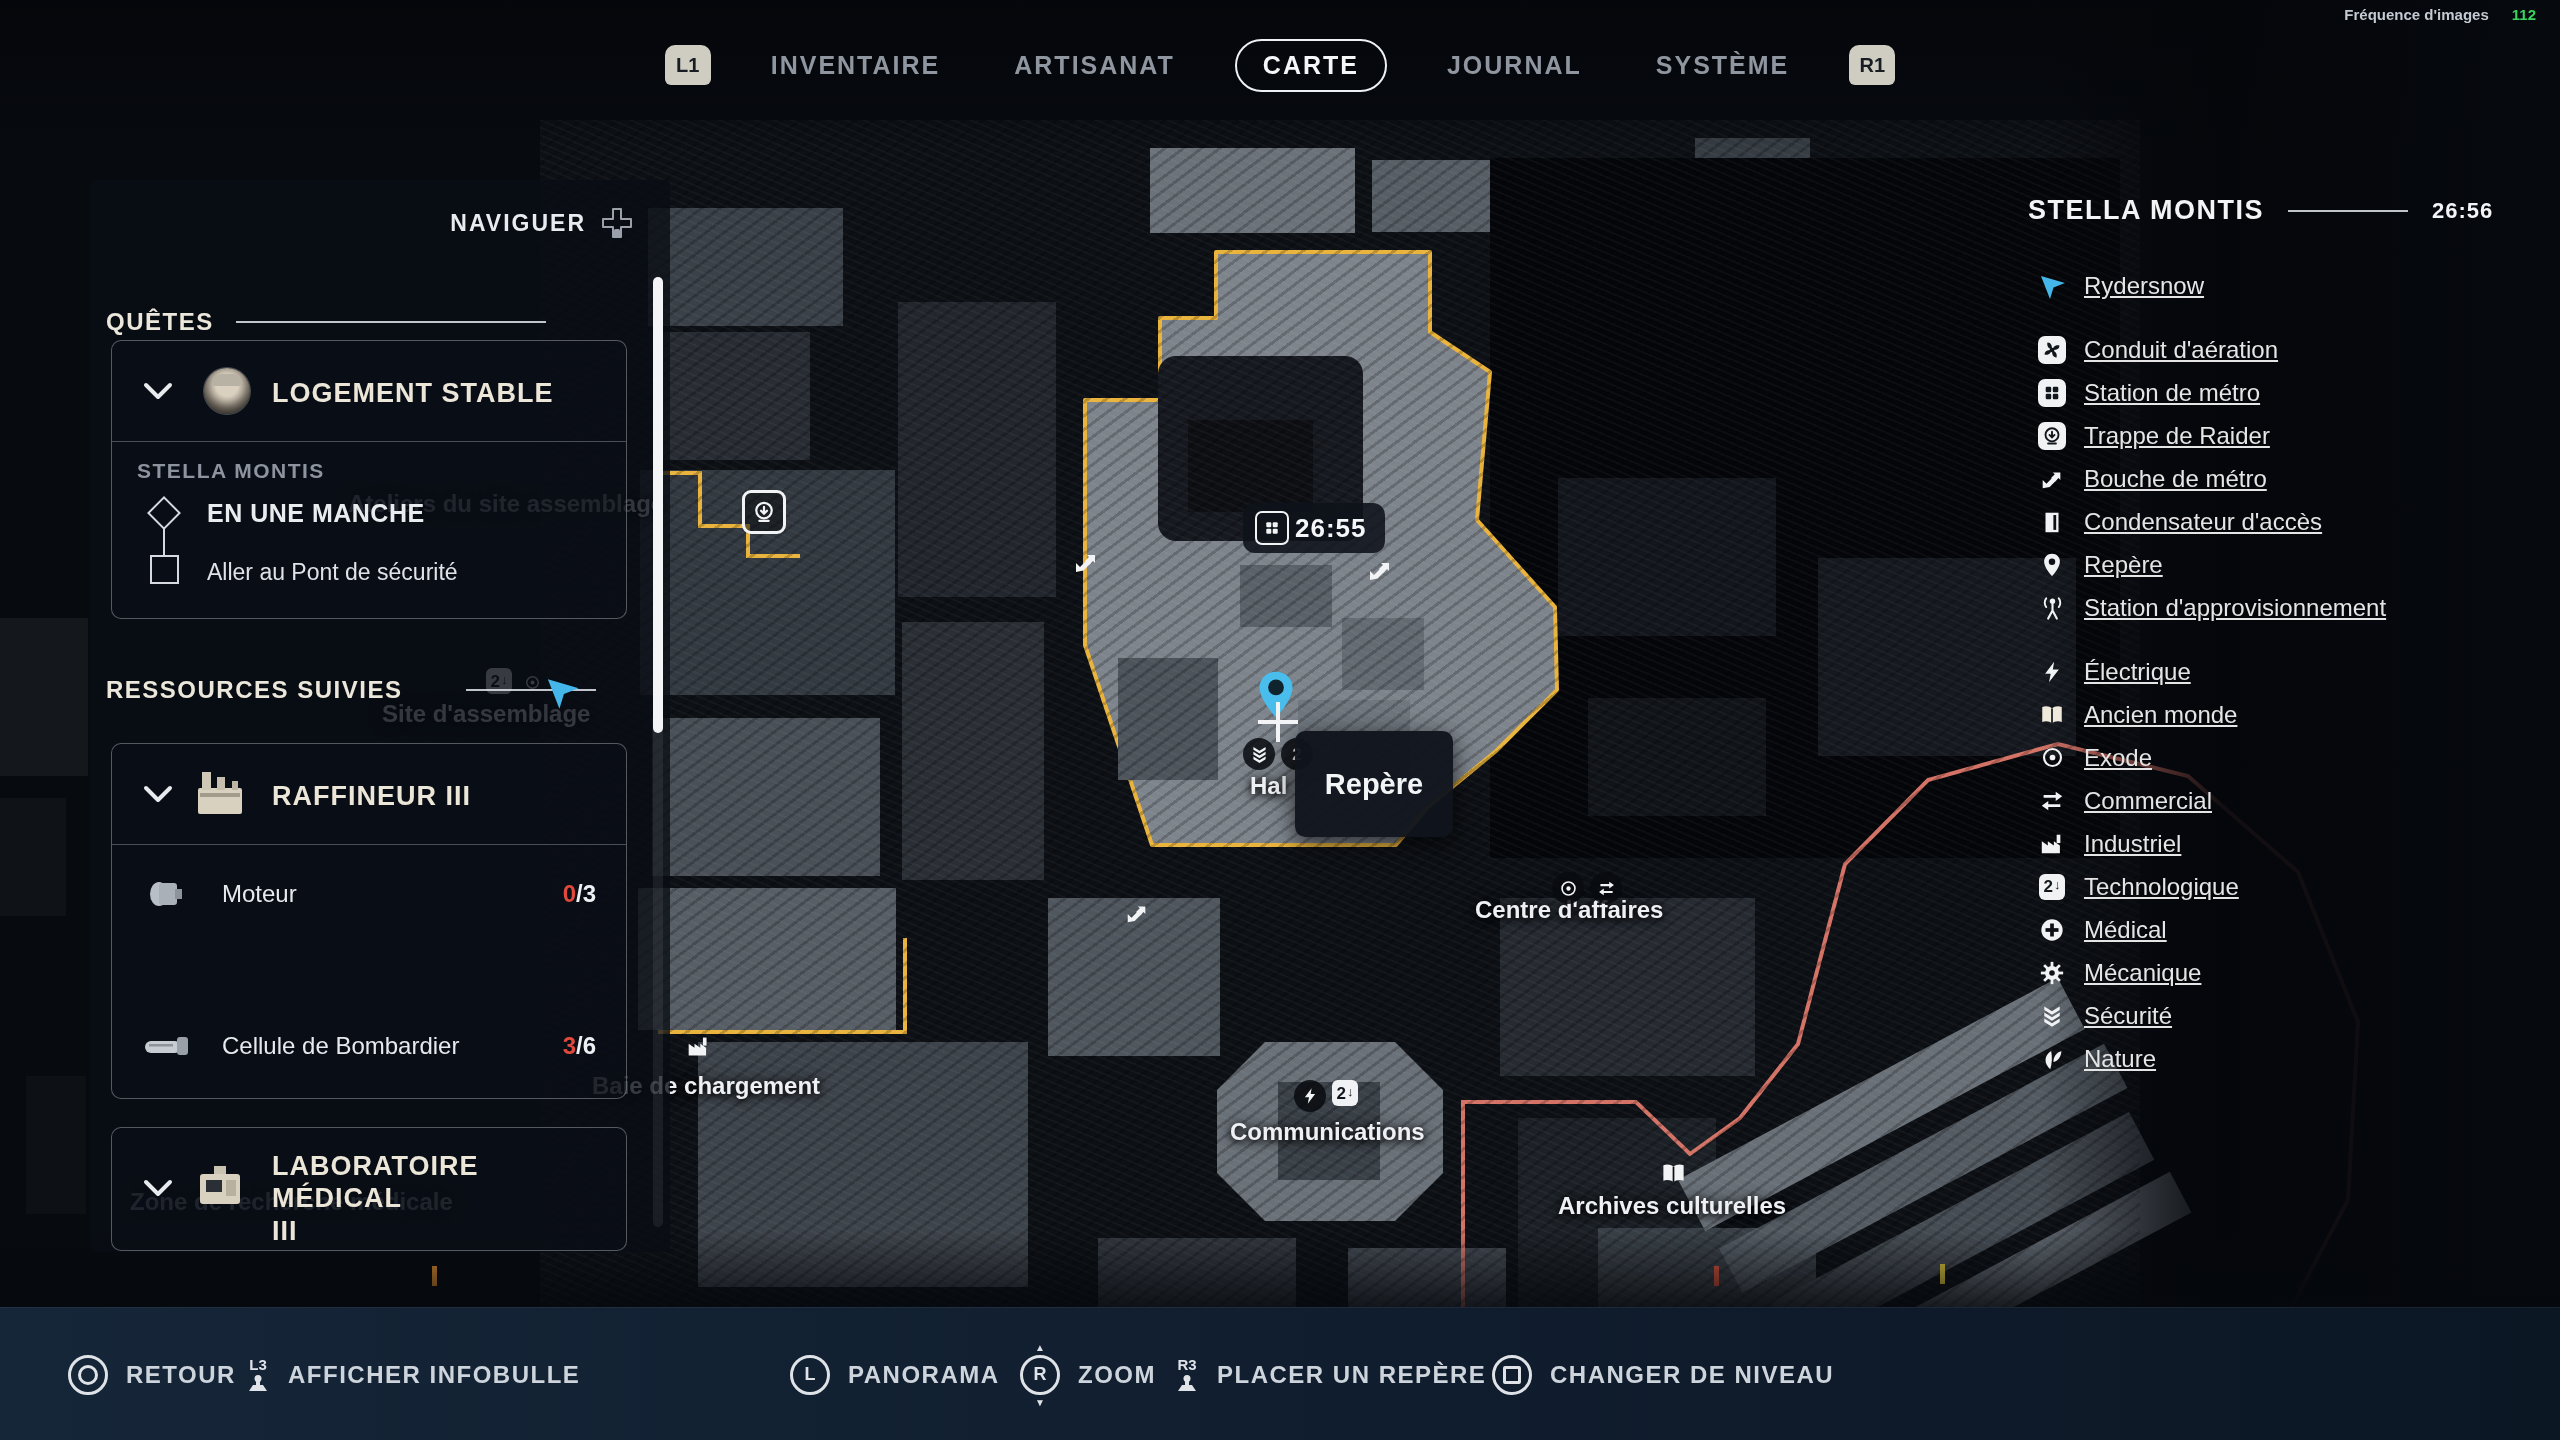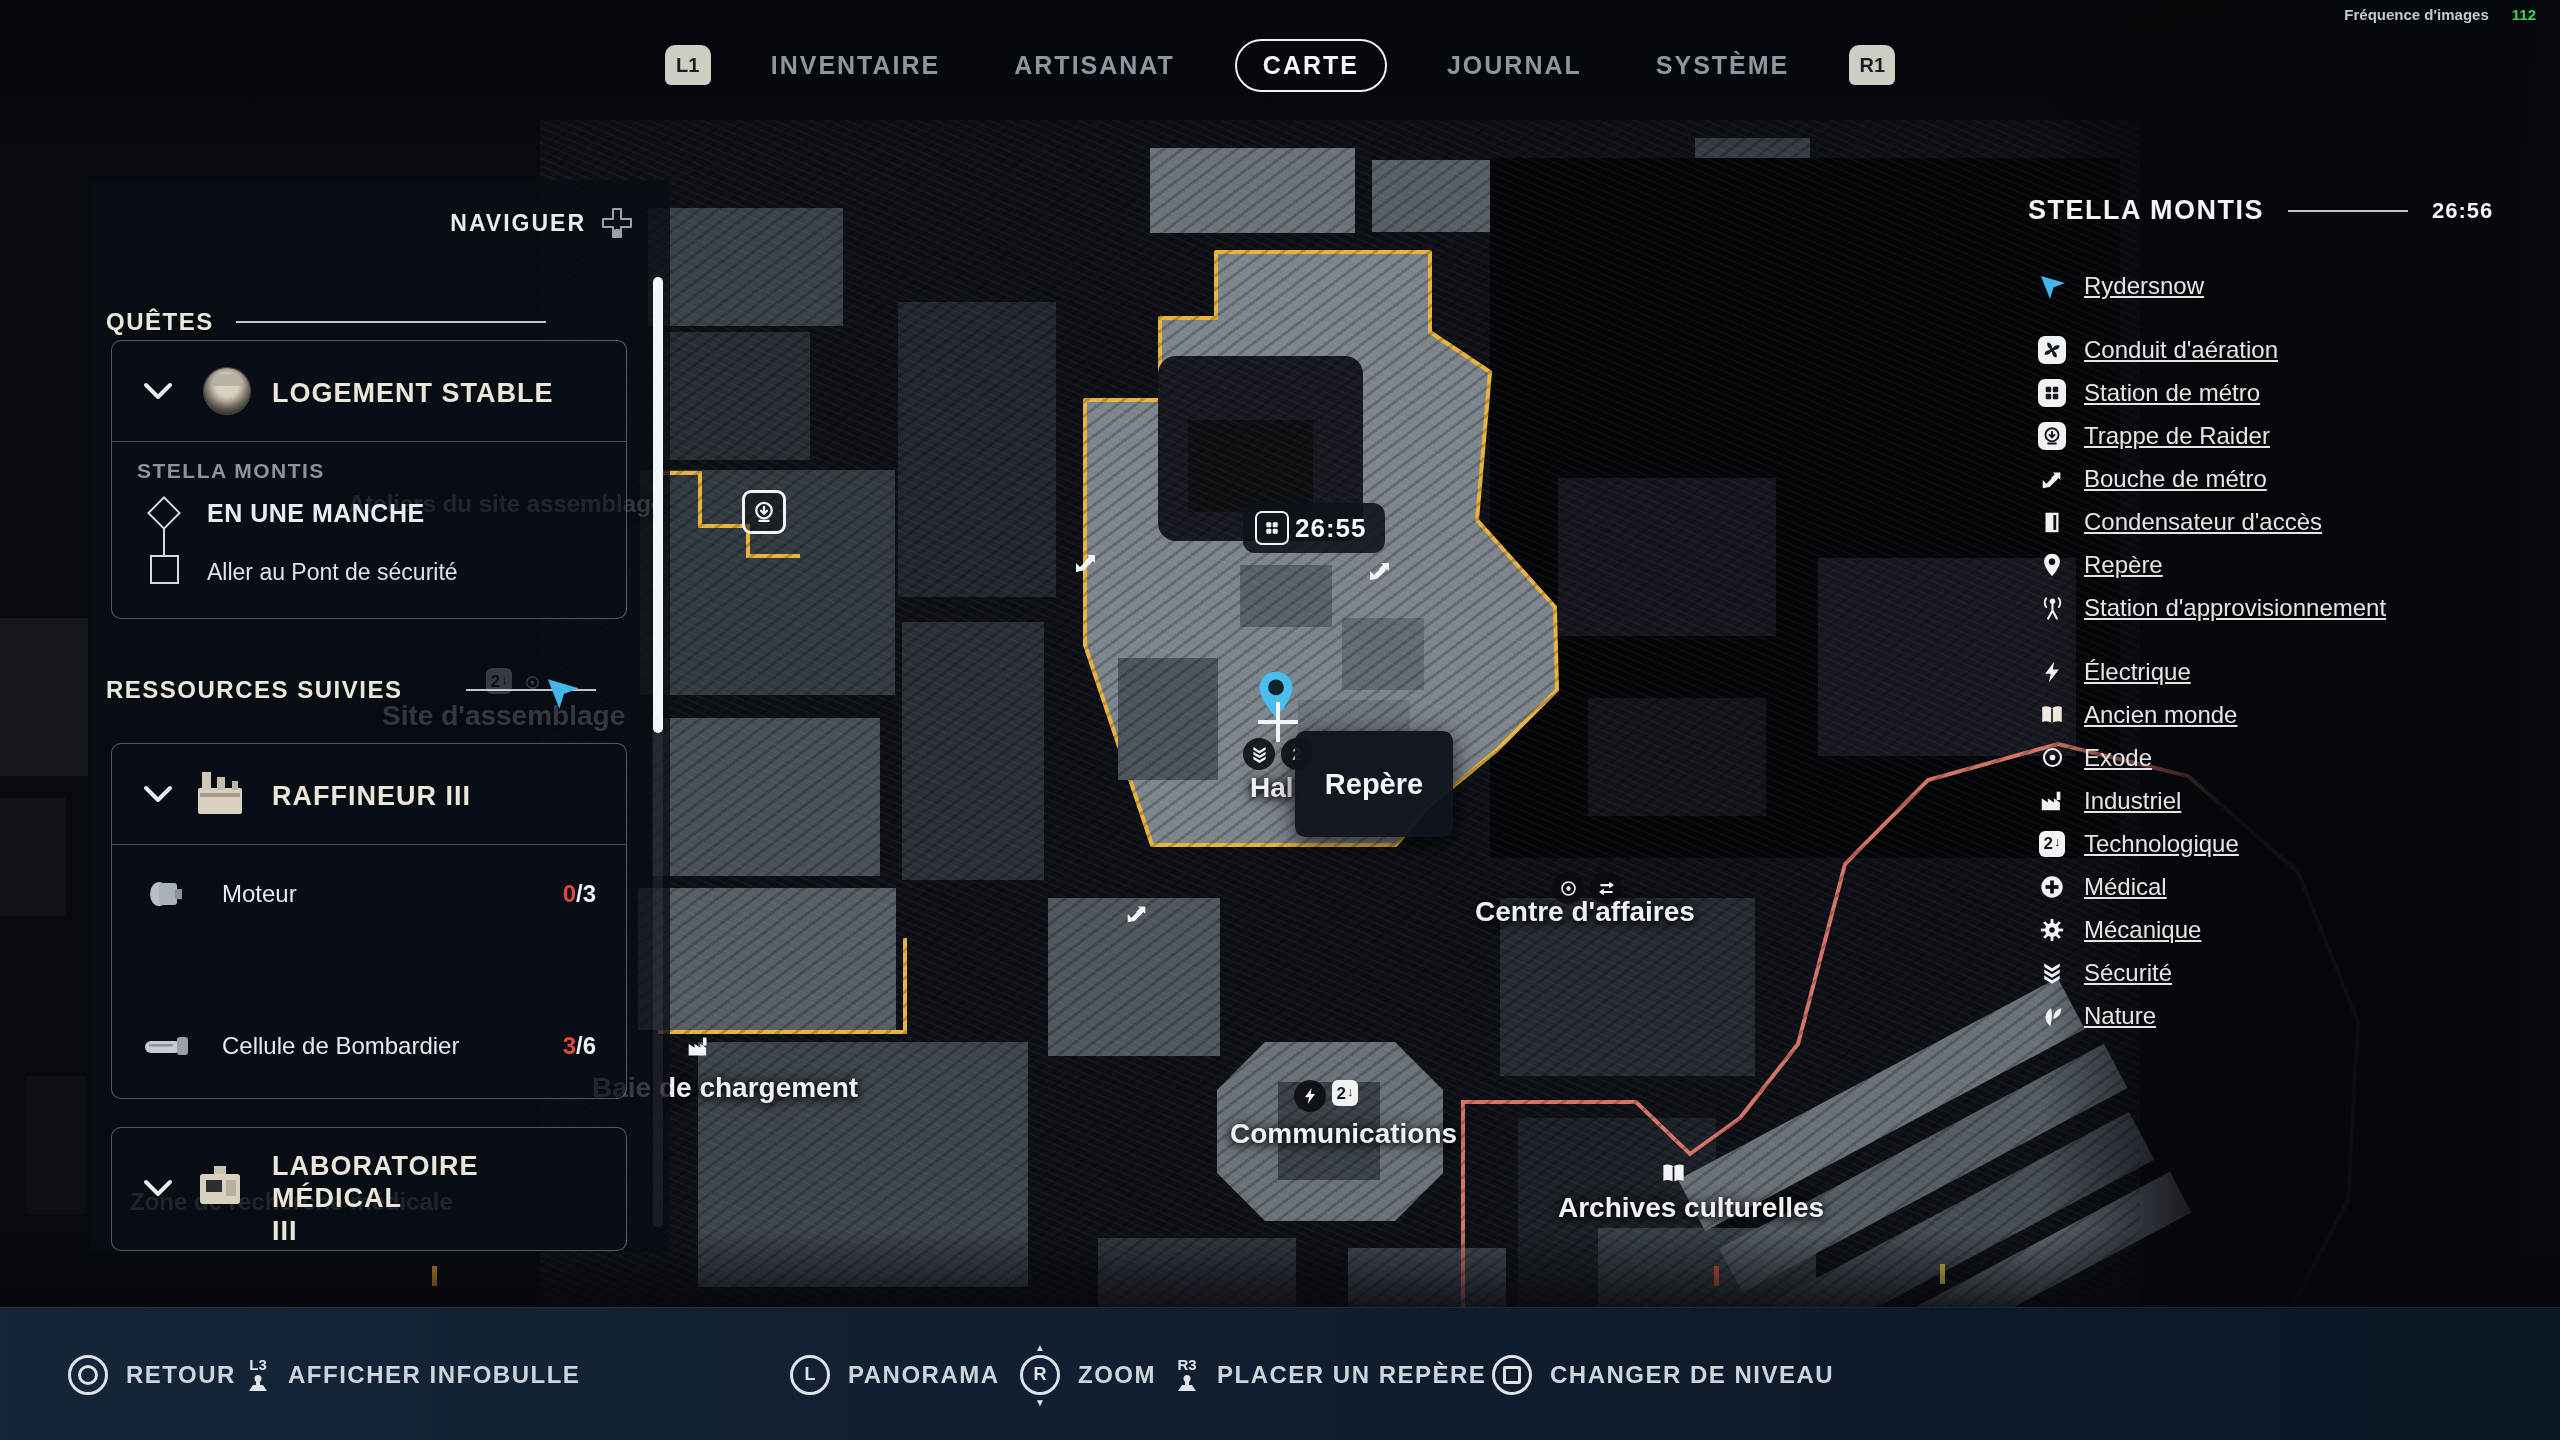--- a/index.html
+++ b/index.html
@@ -14,21 +14,21 @@
   .bumper{width:46px;height:40px;background:#cfcdc2;color:#181c23;border-radius:10px 10px 6px 6px;
     display:flex;align-items:center;justify-content:center;font-size:20px;font-weight:bold;}
   .fps{right:24px;top:6px;display:flex;gap:23px;align-items:center;z-index:30;}
   .fps .lbl{font-size:15px;font-weight:bold;color:#c4cad1;}
   .fps .val{font-size:15px;font-weight:bold;color:#3ad45f;}
   
   #map-svg{left:0;top:0;z-index:1;}
   .map-tex{left:540px;top:120px;width:1600px;height:1210px;z-index:2;pointer-events:none;
     background-image:repeating-linear-gradient(23deg,rgba(255,255,255,.03) 0 2px,transparent 2px 7px),
       repeating-linear-gradient(-37deg,rgba(0,0,0,.20) 0 3px,transparent 3px 11px);}
-  .maplabel{z-index:5;font-size:28px;font-weight:bold;color:#eef0f3;text-shadow:0 2px 7px rgba(0,0,0,.95),0 0 14px rgba(0,0,0,.8);white-space:nowrap;}
+  .maplabel{z-index:5;font-size:24px;font-weight:bold;color:#eef0f3;text-shadow:0 2px 7px rgba(0,0,0,.95),0 0 14px rgba(0,0,0,.8);white-space:nowrap;}
   .maplabel.center{text-align:left;}
   .mcirc{z-index:5;width:32px;height:32px;border-radius:50%;background:rgba(8,10,15,.85);
     display:flex;align-items:center;justify-content:center;color:#f2f3f5;}
   .mglyph{z-index:5;color:#f2f3f5;display:flex;align-items:center;justify-content:center;}
   .sqo{z-index:5;width:38px;height:38px;border:3px solid #f2f3f4;border-radius:9px;
     display:flex;align-items:center;justify-content:center;color:#f2f3f4;background:rgba(10,12,17,.55);}
   .badge{z-index:5;height:50px;background:rgba(14,18,26,.88);border-radius:12px;display:flex;
     align-items:center;gap:6px;padding:0 18px 0 12px;}
   .badge .bicon{width:30px;height:30px;border:2.5px solid #f2f3f4;border-radius:7px;display:flex;align-items:center;justify-content:center;color:#f2f3f4;}
   .badge .btime{font-size:26px;font-weight:bold;color:#f4f6f8;letter-spacing:1px;}
@@ -576,20 +576,28 @@
       <span class="ic">
           <svg width="25" height="25" viewBox="0 0 28 28">
             <use href="#sym-eye"></use>
           </svg>
         </span>
       <span class="lbl">Exode</span>
     </div>
     <div class="lrow">
       <span class="ic">
           <svg width="26" height="26" viewBox="0 0 28 28">
+            <use href="#sym-comm"></use>
+          </svg>
+        </span>
+      <span class="lbl">Commercial</span>
+    </div>
+    <div class="lrow">
+      <span class="ic">
+          <svg width="26" height="26" viewBox="0 0 28 28">
             <use href="#sym-factory"></use>
           </svg>
         </span>
       <span class="lbl">Industriel</span>
     </div>
     <div class="lrow">
       <span class="ic">
           <span class="sq map26">
             <span class="tech-glyph">2<span class="dn">↓</span></span>
           </span>

